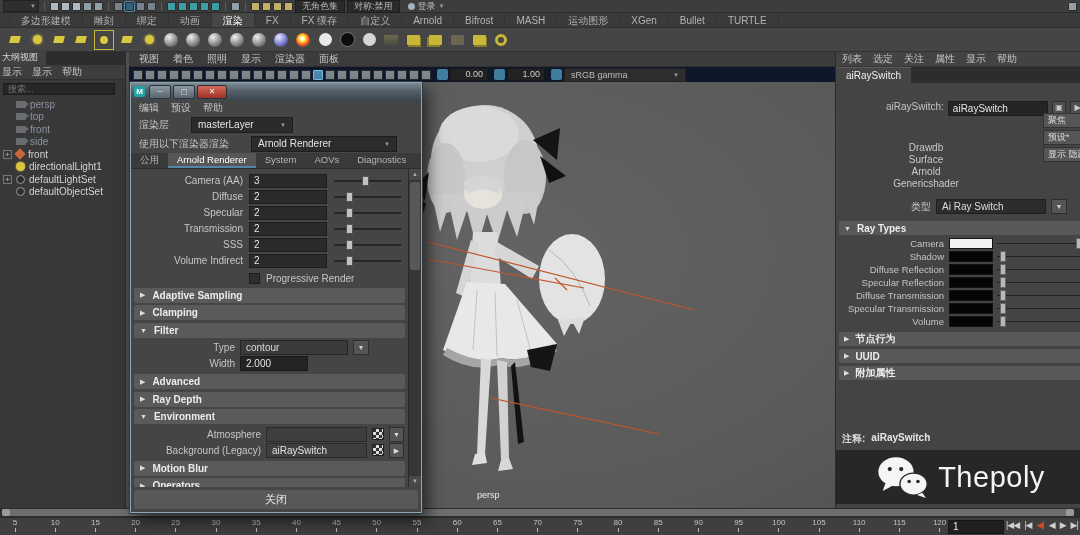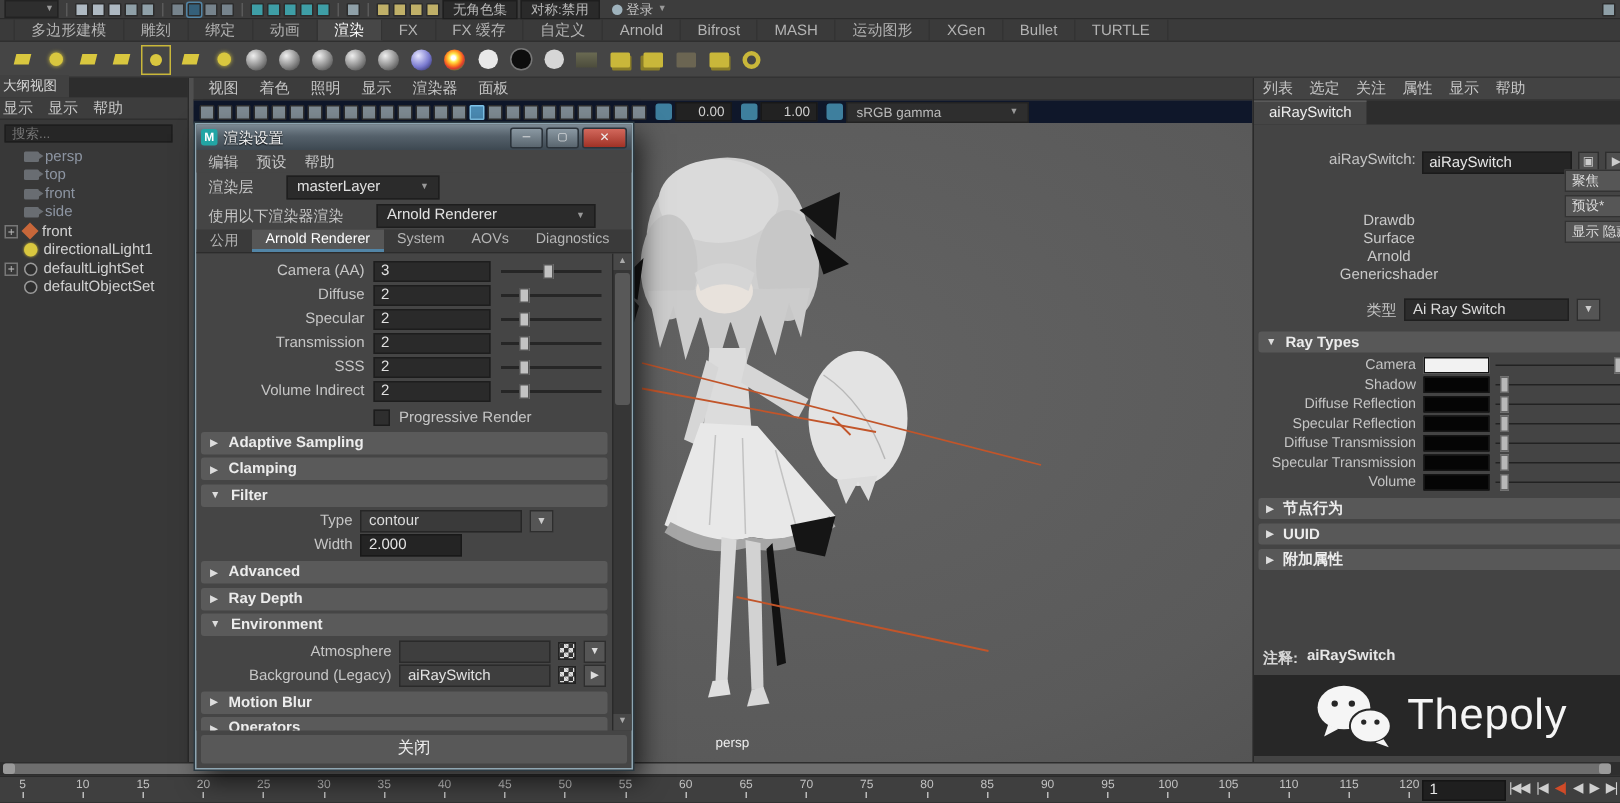--- a/index.html
+++ b/index.html
@@ -602,21 +602,20 @@
           <span class="wm-text">Thepoly</span>
         </div>
 
       </div>
     </div>
   </div>
 
   <div id="dialog">
     <div class="rw-titlebar">
       <span class="rw-mayaicon">M</span>
-      <span class="rw-title">渲染设置</span>
       <span id="rw-winbtns" style="display:flex;gap:2px;">
           <span class="winbtn">─</span>
           <span class="winbtn">▢</span>
           <span class="winbtn close">✕</span>
         </span>
     </div>
     <div class="rw-menus" id="rw-menus">
         <span class="menu-item">编辑</span>
         <span class="menu-item">预设</span>
         <span class="menu-item">帮助</span>

